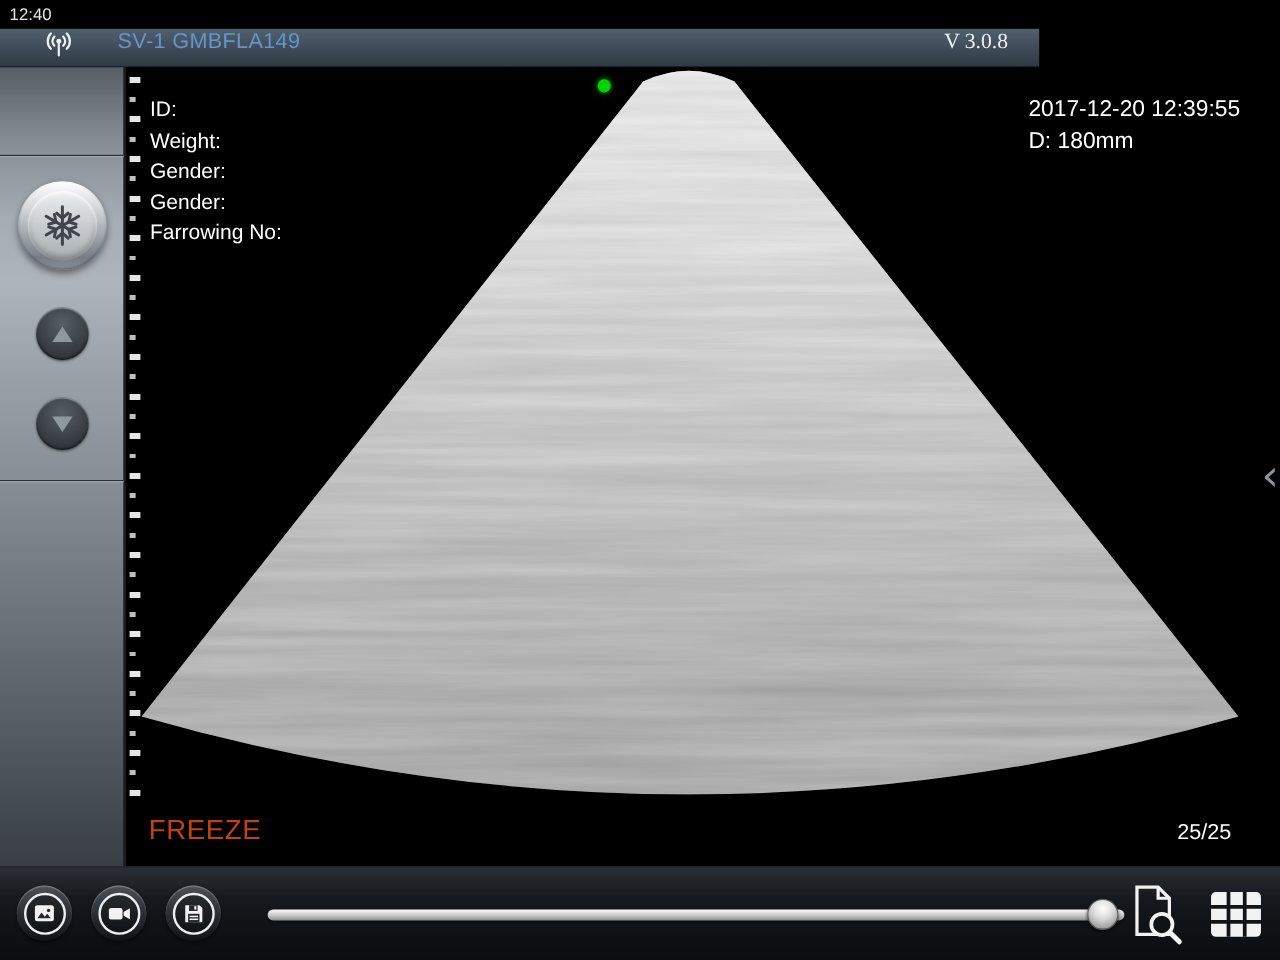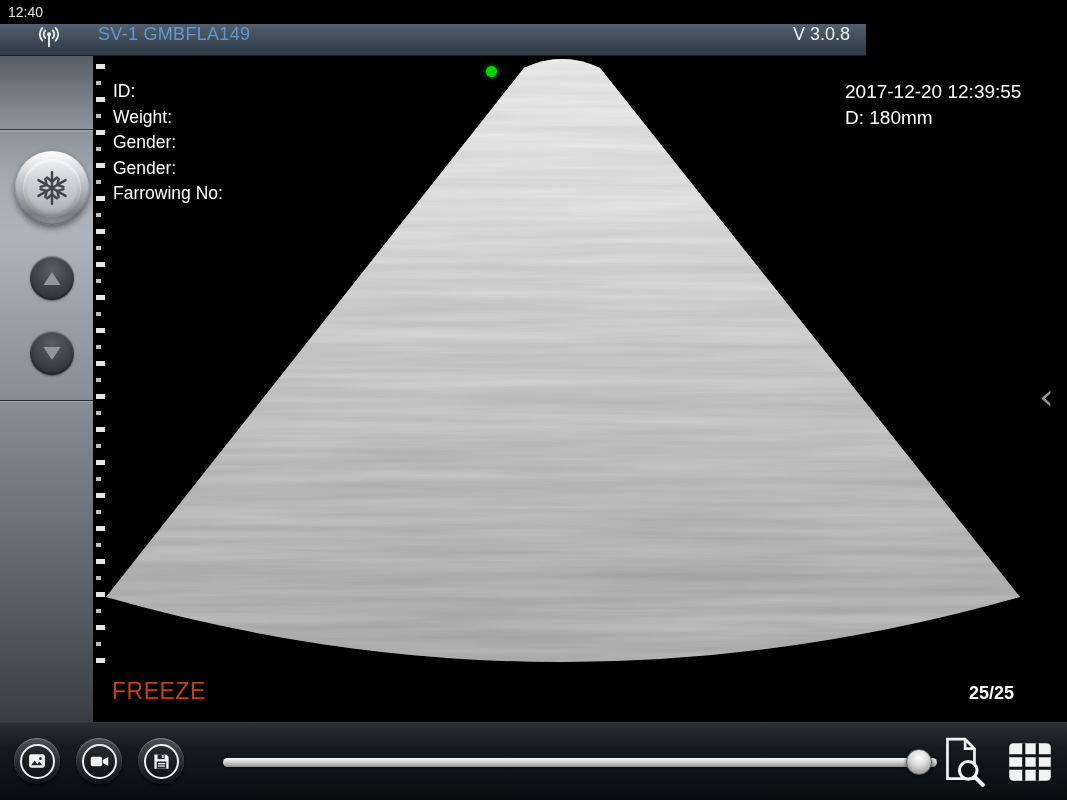--- a/index.html
+++ b/index.html
@@ -11,21 +11,21 @@
   .status-bar { position:absolute; left:0; top:0; width:1067px; height:24px; background:#000;
     display:flex; align-items:center; justify-content:flex-start; padding:0 8px; }
   .status-time { color:#e3e3e3; font-size:14px; }
 
   
   .title-bar { position:absolute; left:0; top:24px; width:866px; height:32px;
     background:linear-gradient(180deg,#51606e 0%,#3e4a57 55%,#2f3a46 100%);
     border-bottom:1px solid #1c232b; display:flex; align-items:flex-start; }
   .antenna { margin-left:36px; width:26px; height:26px; display:flex; align-items:center; }
   .device-name { margin-left:36px; font-size:18px; color:#6496cd; letter-spacing:.3px; }
-  .version { margin-left:auto; margin-right:16px; font-size:18px; color:#eef1f4; }
+  .version { margin-left:auto; margin-right:26px; font-size:18px; color:#eef1f4;font-family:Liberation Serif, serif; }
 
   
   .main { position:absolute; left:0; top:56px; width:1067px; height:666px; }
 
   
   .sidebar { position:absolute; left:0; top:0; width:105px; height:666px;
     background:linear-gradient(180deg,#565d64 0%,#858c94 9%,#a5acb3 19%,#aeb4bb 27%,#99a0a7 39%,#868d94 52%,#6f767d 67%,#535a61 84%,#383e44 100%);
     border-right:2px solid #191d21; }
   .groove { position:absolute; left:0; width:103px; }
   .groove::before { content:""; display:block; height:1px; background:#2b3037; }
@@ -42,34 +42,34 @@
     box-shadow:inset 0 2px 3px rgba(255,255,255,.9), inset 0 -3px 5px rgba(0,0,0,.28);
     display:flex; align-items:center; justify-content:center; }
 
   .nav-btn { position:absolute; left:30px; width:44px; height:44px; border-radius:50%; border:none; cursor:pointer;
     background:radial-gradient(circle at 50% 32%, #575e65 0%, #3a4046 55%, #23282d 100%);
     box-shadow:inset 0 1px 1px rgba(255,255,255,.4), inset 0 -1px 2px rgba(0,0,0,.6), 0 1px 2px rgba(0,0,0,.5);
     display:flex; align-items:center; justify-content:center; }
   .nav-btn.up { top:200px; } .nav-btn.down { top:275px; }
 
   
-  .screen { position:absolute; left:93px; top:0; width:962px; height:666px; background:#000; overflow:hidden; }
+  .screen { position:absolute; left:105px; top:0; width:962px; height:666px; background:#000; overflow:hidden; }
   .fan { position:absolute; left:0; top:0; }
   .ruler { position:absolute; left:3px; top:8px; width:12px; height:600px;
     background-image:
       repeating-linear-gradient(180deg,#e6e6e6 0 5px, transparent 5px 33px),
       repeating-linear-gradient(180deg, transparent 0 17px, #bfbfbf 17px 21px, transparent 21px 33px);
     background-size:9px 100%, 5px 100%;
     background-repeat:no-repeat; }
   .probe-marker { position:absolute; left:393px; top:10px; width:11px; height:11px; border-radius:50%;
     background:#00d400; box-shadow:0 0 5px rgba(0,220,0,.8); }
   .patient-info { position:absolute; left:20px; top:23px; color:#fff; font-size:17.5px; line-height:25.5px; }
   .scan-info { position:absolute; left:752px; top:23px; color:#fff; font-size:19px; line-height:25.5px; }
   .mode-label { position:absolute; left:19px; top:622px; color:#c2410c; font-size:23px; letter-spacing:.5px; }
-  .frame-counter { position:absolute; right:41px; top:627px; color:#fff; font-size:18px;font-weight:bold; }
+  .frame-counter { position:absolute; right:41px; top:627px; color:#fff; font-size:18px; }
   .panel-handle { position:absolute; right:0; top:320px; width:17px; height:46px; color:#8d949b;
     font-size:36px; line-height:42px; text-align:center; cursor:pointer; font-family:"DejaVu Sans", sans-serif; }
 
   
   .bottom-bar { position:absolute; left:0; top:722px; width:1067px; height:78px;
     background:linear-gradient(180deg,#2b3036 0%,#16191d 32%,#0a0c0e 100%);
     border-top:1px solid #33383e; }
   .round-btn { position:absolute; top:15px; width:46px; height:46px; border-radius:50%; border:none; cursor:pointer;
     background:linear-gradient(180deg,#4a5056 0%,#25292e 60%,#101316 100%);
     box-shadow:inset 0 1px 1px rgba(255,255,255,.3), 0 2px 3px rgba(0,0,0,.6);

